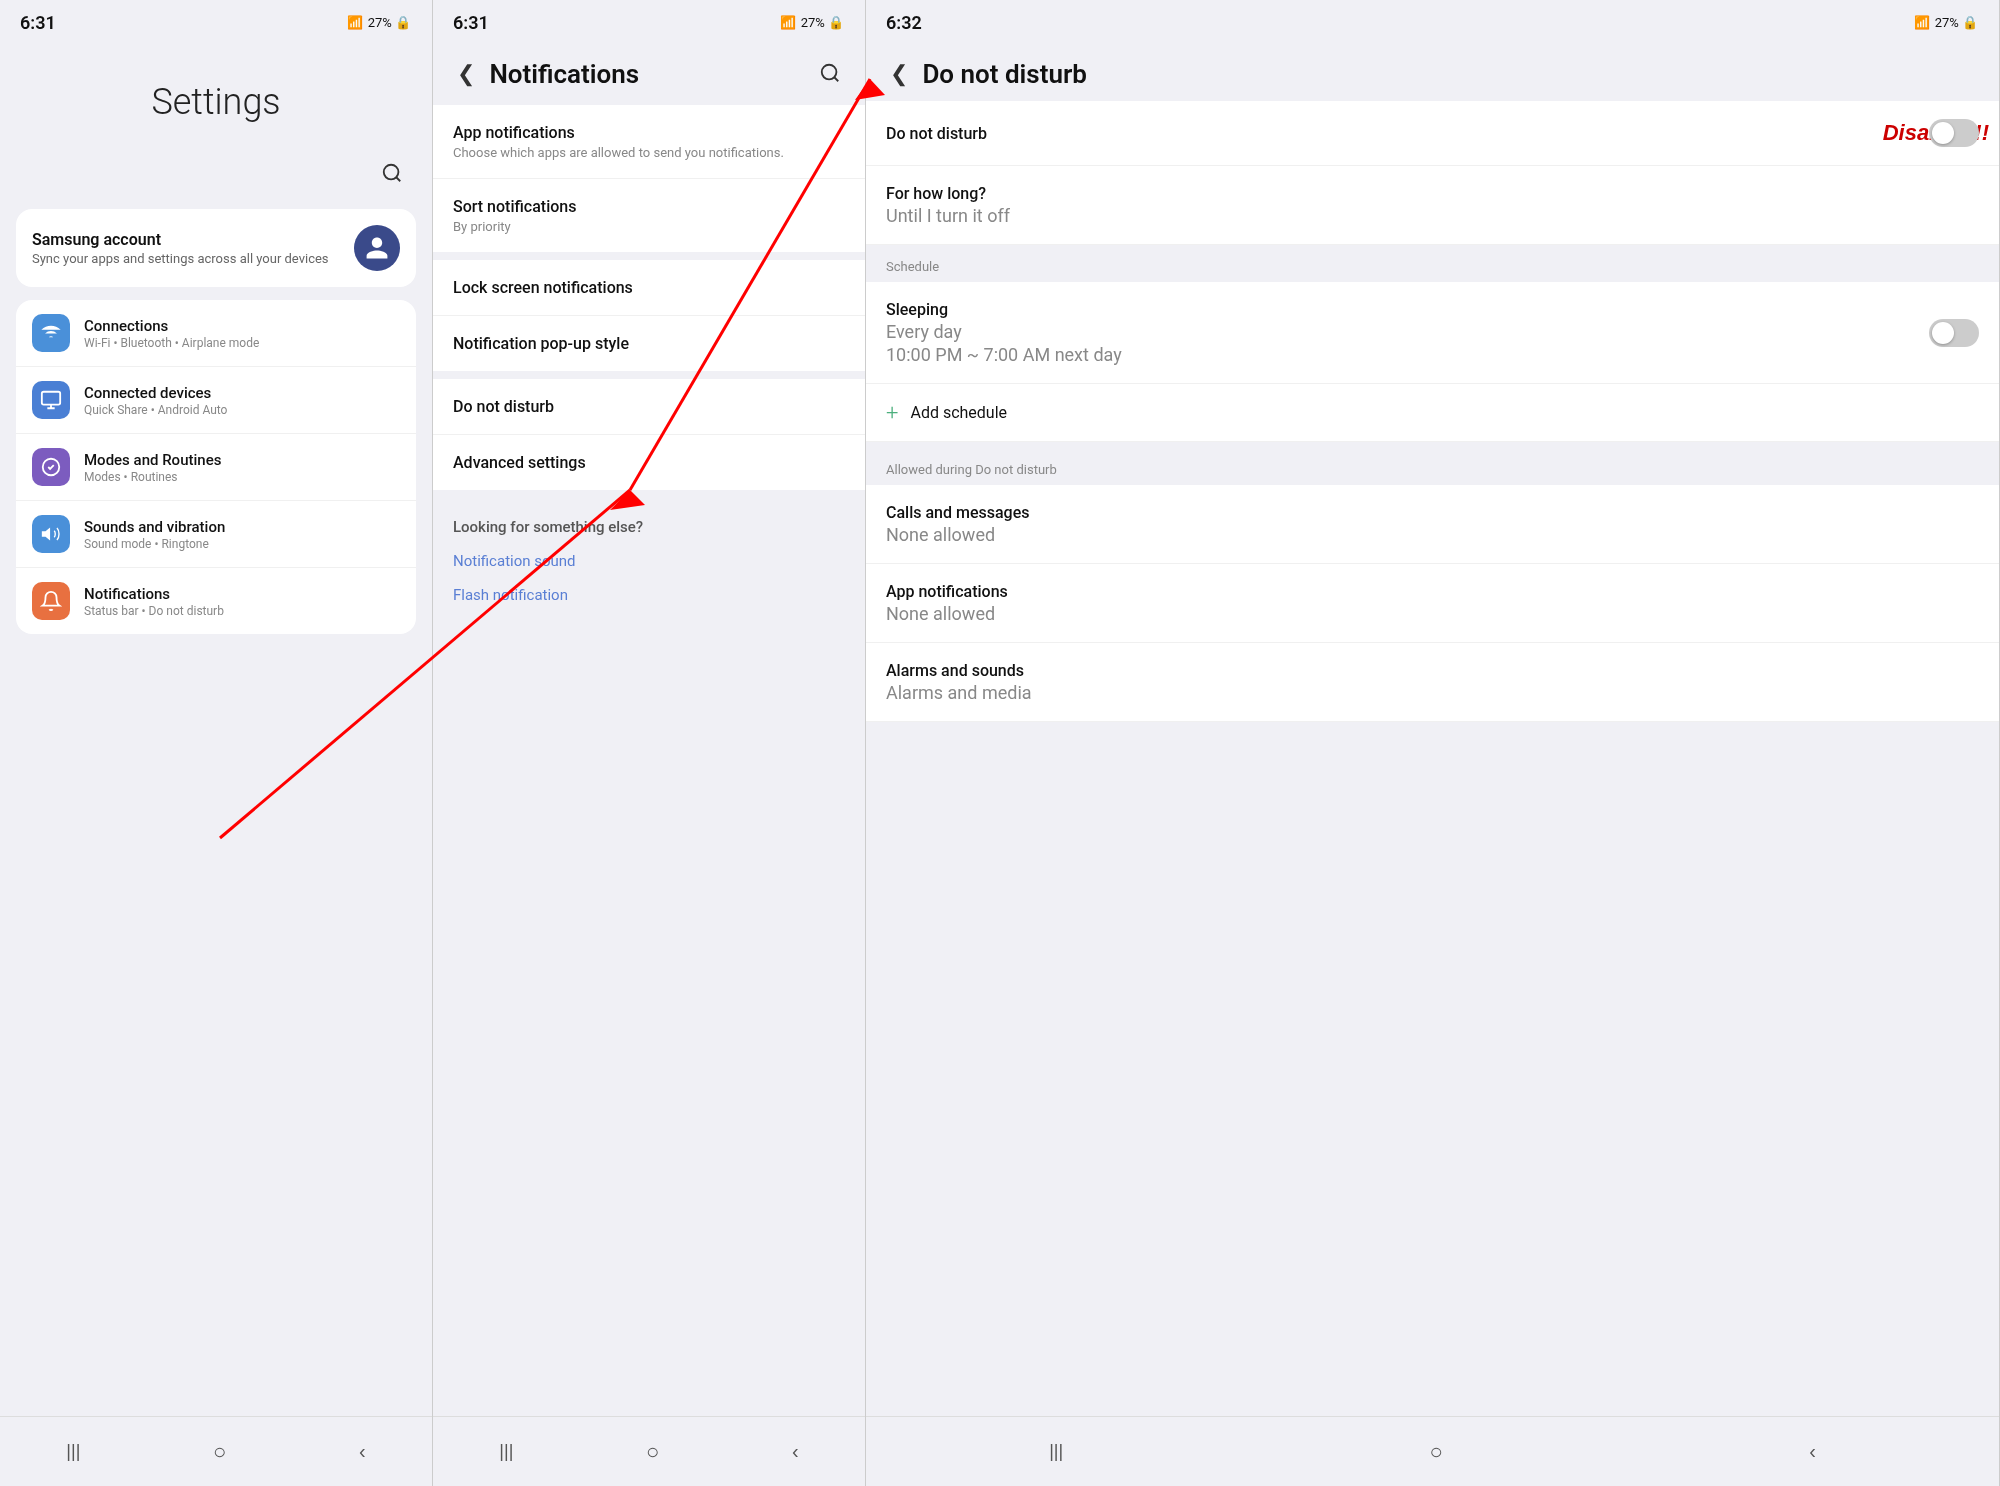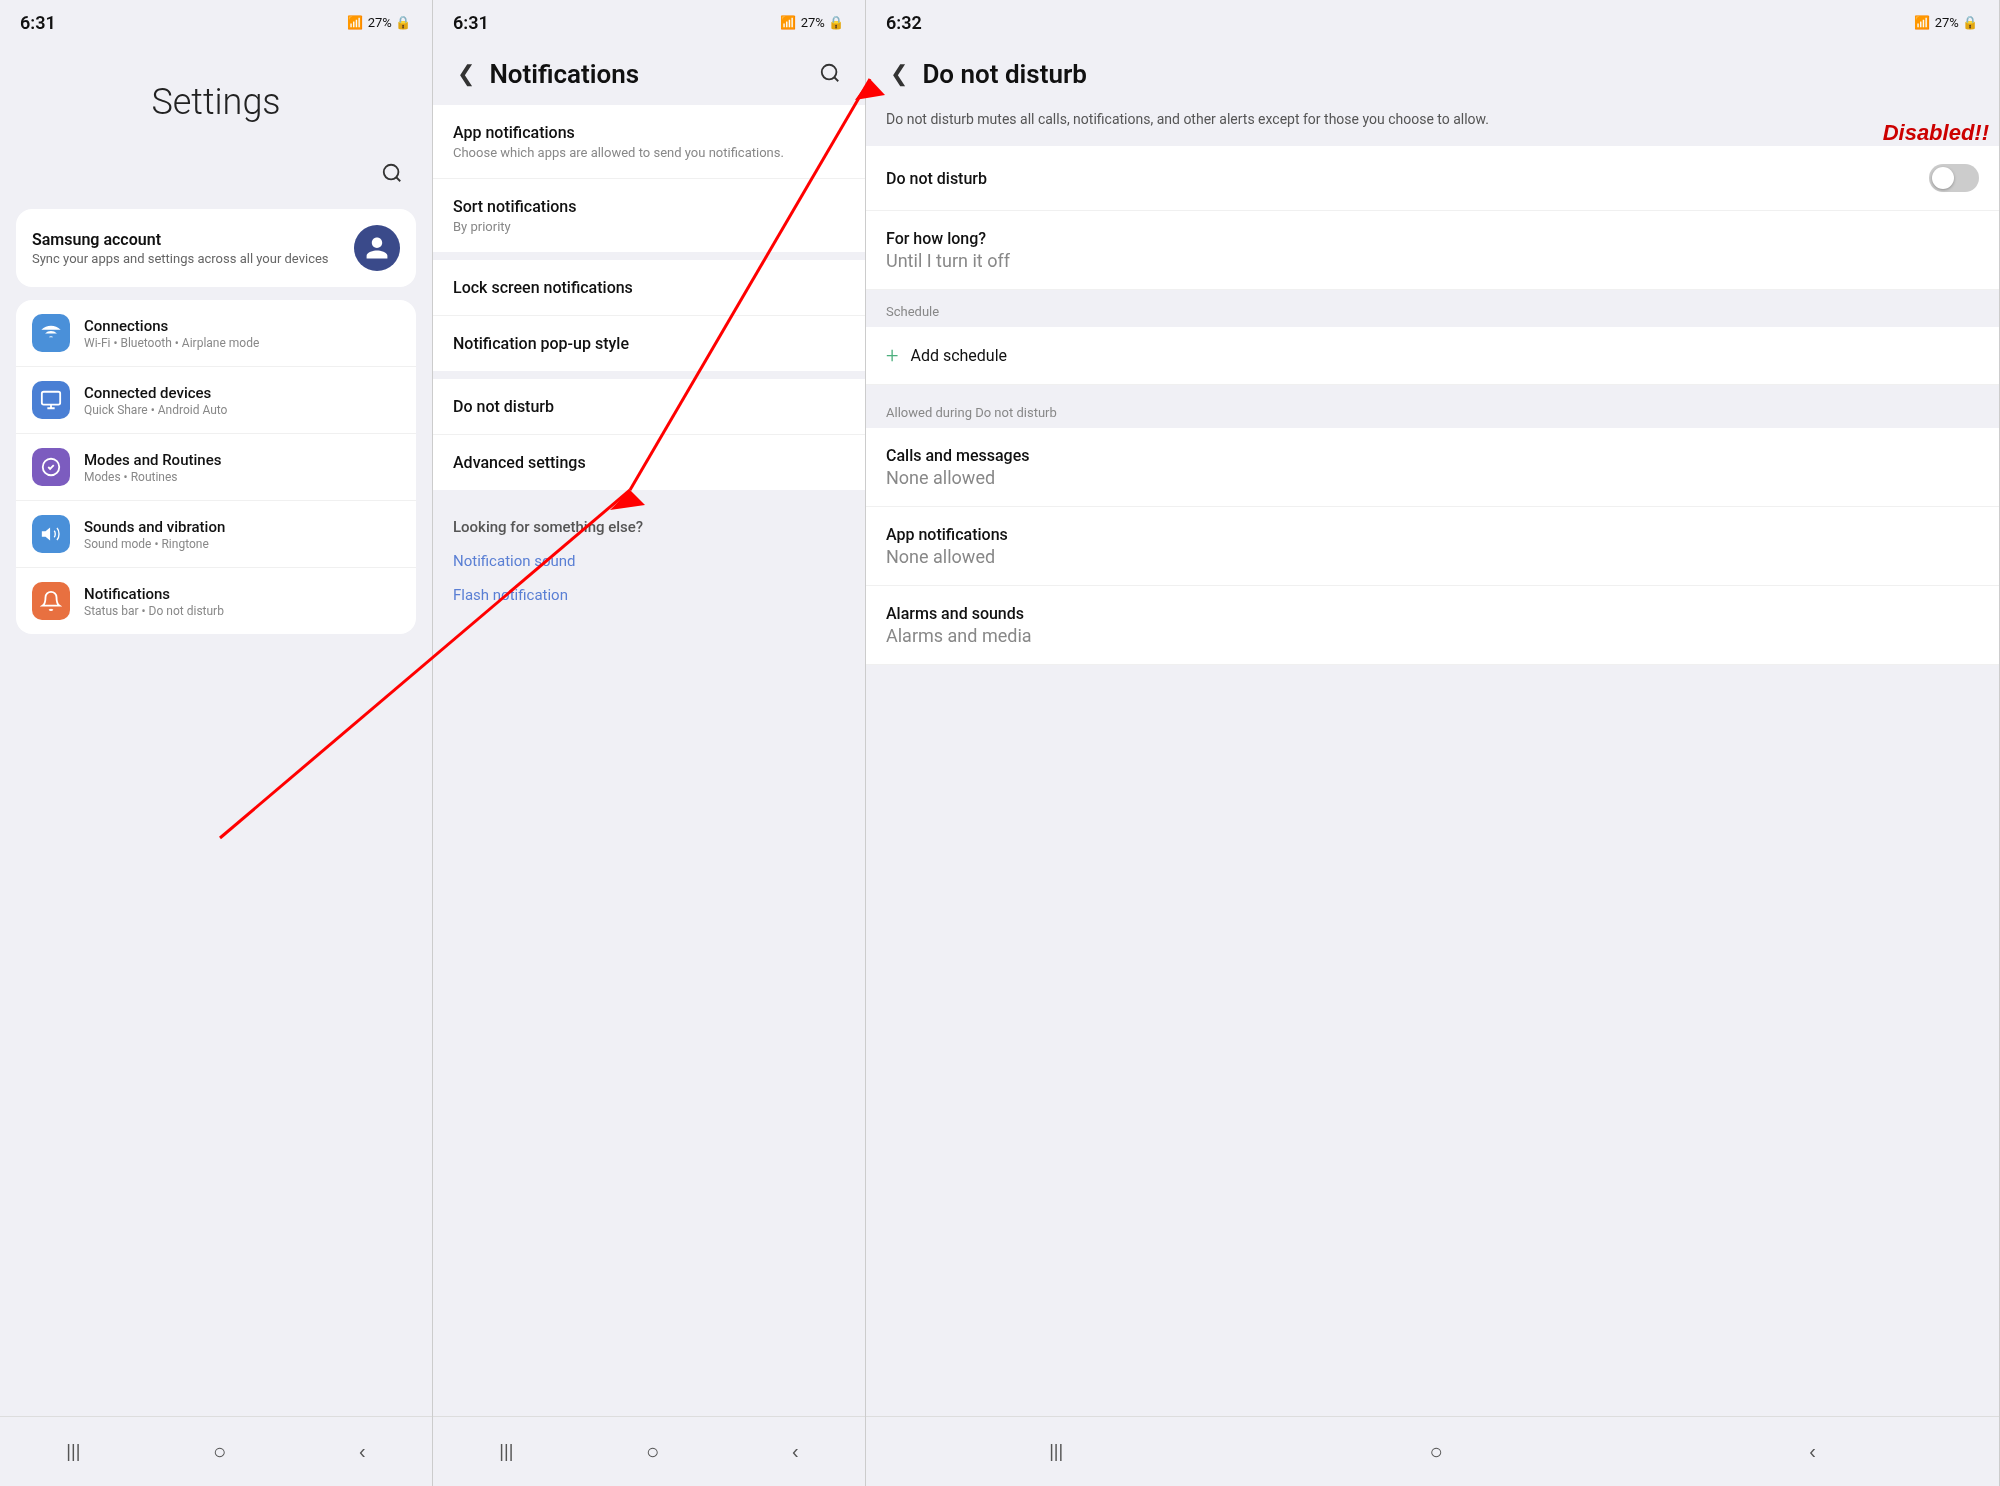--- a/index.html
+++ b/index.html
@@ -581,21 +581,20 @@
         <span>27%</span>
         <span>🔒</span>
       </div>
     </div>
 
     <div class="dnd-header">
       <button class="back-btn">❮</button>
       <span class="dnd-title">Do not disturb</span>
     </div>
 
-    <div class="dnd-description">Do not disturb mutes all calls, notifications, and other alerts except for those you choose to allow.</div>
 
     <div class="disabled-badge">Disabled!!</div>
 
     <div class="dnd-content">
 
       <div style="background:#fff;margin-bottom:2px;">
         <div class="dnd-row">
           <div class="dnd-row-text">
             <h4>Do not disturb</h4>
           </div>
@@ -606,20 +605,30 @@
         <div class="dnd-row">
           <div class="dnd-row-text">
             <h4>For how long?</h4>
             <p>Until I turn it off</p>
           </div>
         </div>
       </div>
 
       <div class="section-label">Schedule</div>
       <div class="schedule-section">
+        <div class="dnd-row">
+          <div class="dnd-row-text">
+            <h4>Sleeping</h4>
+            <p>Every day</p>
+            <p>10:00 PM ~ 7:00 AM next day</p>
+          </div>
+          <div class="toggle off">
+            <div class="toggle-knob"></div>
+          </div>
+        </div>
         <div class="add-schedule-row">
           <span class="add-icon">+</span>
           <span class="add-schedule-text">Add schedule</span>
         </div>
       </div>
 
       <div class="section-label">Allowed during Do not disturb</div>
       <div class="allowed-section">
         <div class="dnd-row">
           <div class="dnd-row-text">

